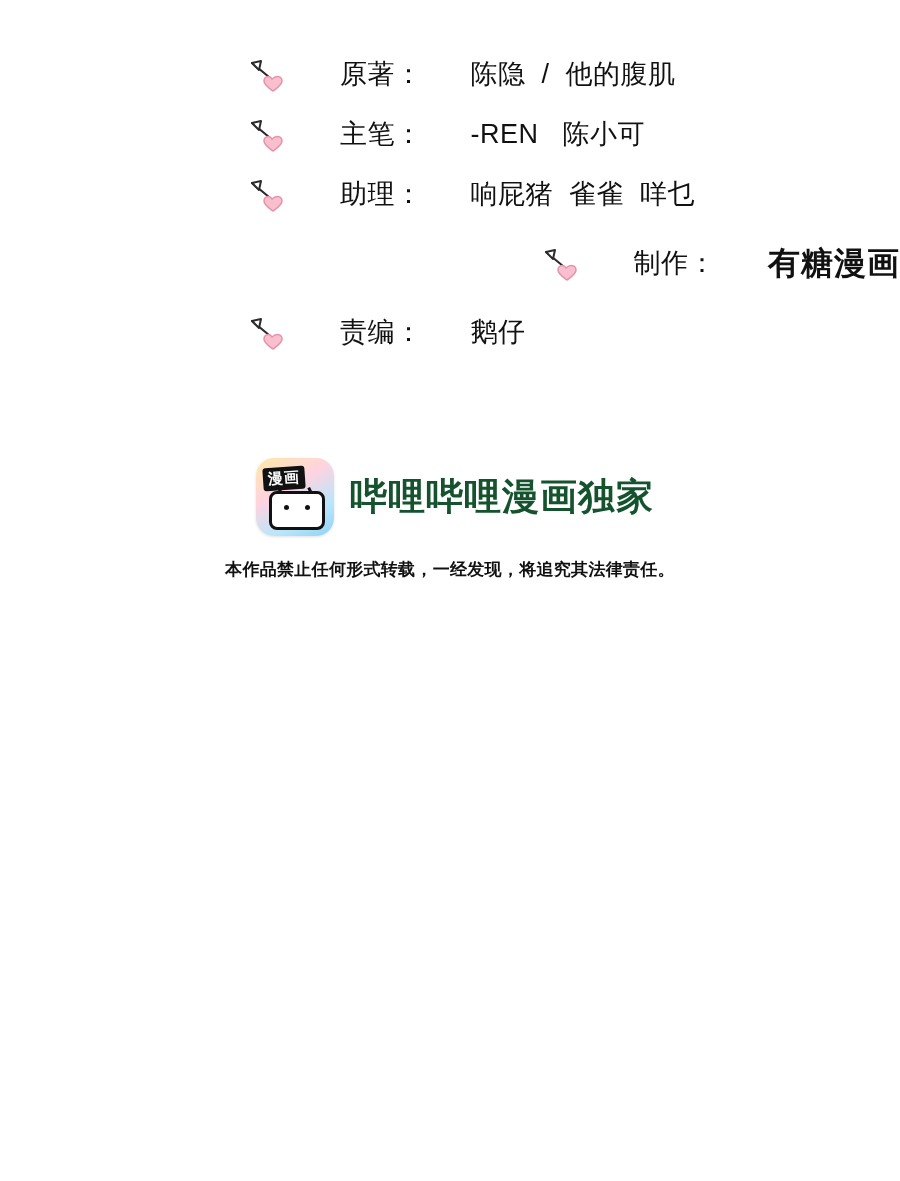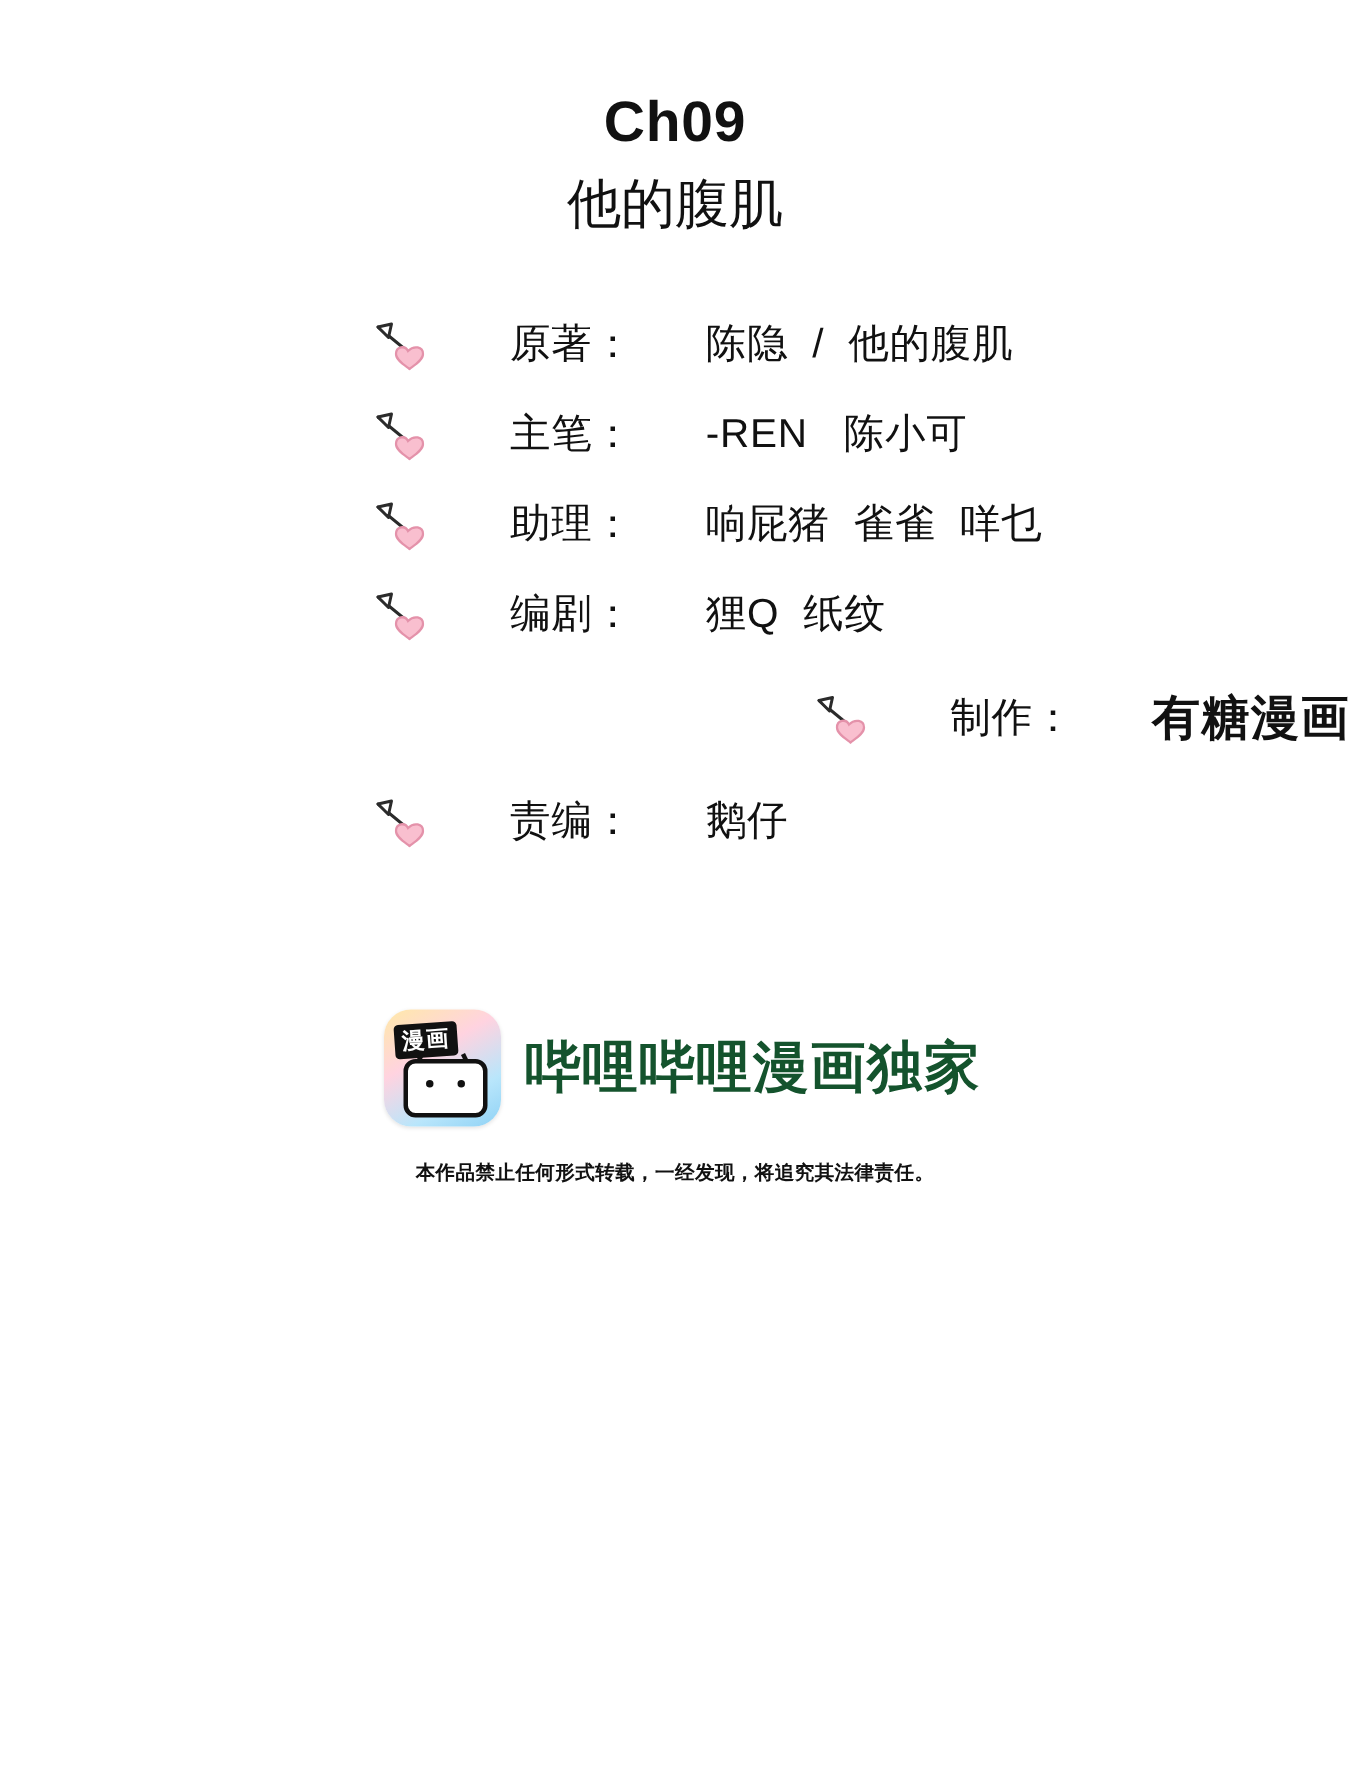--- a/index.html
+++ b/index.html
@@ -156,35 +156,31 @@
     margin-left: 16px;
     letter-spacing: 1px;
     color: #14532d;
     text-align: right;
   }
 
   
   .legal {
     margin-top: 22px;
     text-align: center;
-    font-size: 13px;
+    font-size: 17px;
     font-weight: 700;
     letter-spacing: 0.3px;
     color: #111111;
   }
 </style>
 </head>
 <body>
 
 <div class="page">
 
-  <div class="title-block">
-    <div class="chapter-number">Ch09</div>
-    <div class="chapter-title">他的腹肌</div>
-  </div>
 
   <div class="credits">
 
     <div class="credit-row">
       <span class="bullet-icon">
         <svg viewBox="0 0 36 34" width="36" height="34" aria-hidden="true">
           <path d="M4 5 L21 19" stroke="#2b2b2b" stroke-width="2" fill="none" stroke-linecap="round"></path>
           <path d="M4 5 L13 3 L11 12 Z" fill="#ffffff" stroke="#2b2b2b" stroke-width="2" stroke-linejoin="round"></path>
           <path d="M24 21 c4 -4 10 -3 10 2 c0 4 -5 7 -9 10 c-4 -3 -9 -6 -9 -10 c0 -5 6 -6 8 -2 z" fill="#f9bfcf" stroke="#e492aa" stroke-width="1.5"></path>
         </svg>
@@ -210,31 +206,20 @@
         <svg viewBox="0 0 36 34" width="36" height="34" aria-hidden="true">
           <path d="M4 5 L21 19" stroke="#2b2b2b" stroke-width="2" fill="none" stroke-linecap="round"></path>
           <path d="M4 5 L13 3 L11 12 Z" fill="#ffffff" stroke="#2b2b2b" stroke-width="2" stroke-linejoin="round"></path>
           <path d="M24 21 c4 -4 10 -3 10 2 c0 4 -5 7 -9 10 c-4 -3 -9 -6 -9 -10 c0 -5 6 -6 8 -2 z" fill="#f9bfcf" stroke="#e492aa" stroke-width="1.5"></path>
         </svg>
       </span>
       <span class="credit-text">助理：</span>
       <span class="credit-text">响屁猪  雀雀  咩乜</span>
     </div>
 
-    <div class="credit-row">
-      <span class="bullet-icon">
-        <svg viewBox="0 0 36 34" width="36" height="34" aria-hidden="true">
-          <path d="M4 5 L21 19" stroke="#2b2b2b" stroke-width="2" fill="none" stroke-linecap="round"></path>
-          <path d="M4 5 L13 3 L11 12 Z" fill="#ffffff" stroke="#2b2b2b" stroke-width="2" stroke-linejoin="round"></path>
-          <path d="M24 21 c4 -4 10 -3 10 2 c0 4 -5 7 -9 10 c-4 -3 -9 -6 -9 -10 c0 -5 6 -6 8 -2 z" fill="#f9bfcf" stroke="#e492aa" stroke-width="1.5"></path>
-        </svg>
-      </span>
-      <span class="credit-text">编剧：</span>
-      <span class="credit-text">狸Q  纸纹</span>
-    </div>
 
     <div class="credit-row logo-row">
       <span class="bullet-icon">
         <svg viewBox="0 0 36 34" width="36" height="34" aria-hidden="true">
           <path d="M4 5 L21 19" stroke="#2b2b2b" stroke-width="2" fill="none" stroke-linecap="round"></path>
           <path d="M4 5 L13 3 L11 12 Z" fill="#ffffff" stroke="#2b2b2b" stroke-width="2" stroke-linejoin="round"></path>
           <path d="M24 21 c4 -4 10 -3 10 2 c0 4 -5 7 -9 10 c-4 -3 -9 -6 -9 -10 c0 -5 6 -6 8 -2 z" fill="#f9bfcf" stroke="#e492aa" stroke-width="1.5"></path>
         </svg>
       </span>
       <span class="credit-text">制作：</span>

